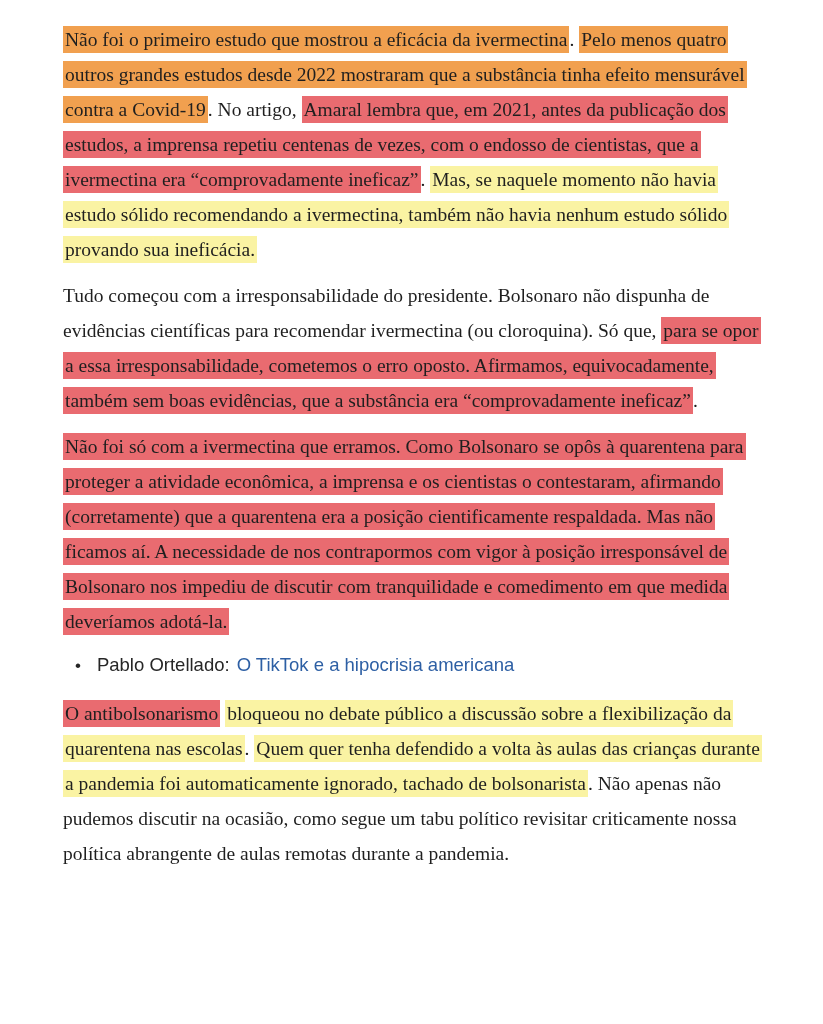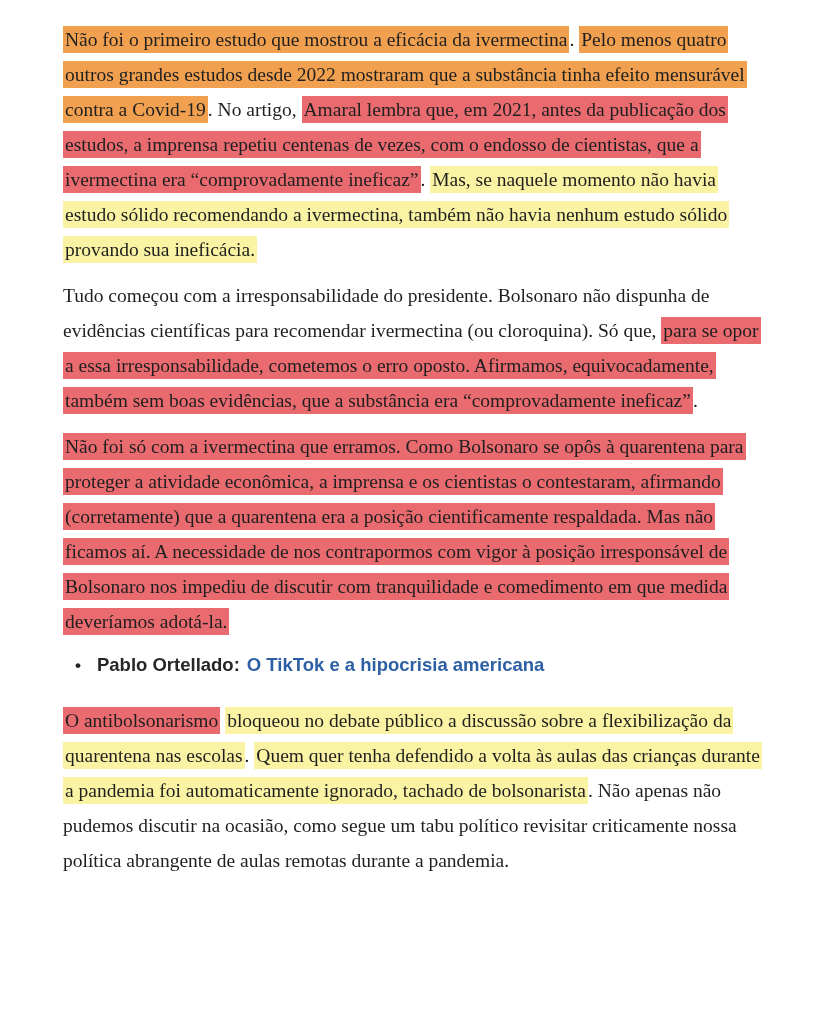--- a/index.html
+++ b/index.html
@@ -26,24 +26,24 @@
   }
   .hl {
     padding: 3px 2px;
     -webkit-box-decoration-break: clone;
     box-decoration-break: clone;
   }
   .hl-orange { background: var(--highlight-orange, #F1A04F); }
   .hl-pink   { background: var(--highlight-pink, #E96B70); }
   .hl-yellow { background: var(--highlight-yellow, #FAF3A3); }
   .related {
-    margin: 2px 0 22px 12px;
+    margin: 2px 0 15px 12px;
     font-family: "Liberation Sans", "DejaVu Sans", sans-serif;
     font-size: 18.5px;
-    font-weight: bold;
+    font-weight: normal;
     line-height: 30px;
     color: #262626;
   }
   .related .bullet {
     display: inline-block;
     margin-right: 16px;
     font-size: 17px;
     color: #262626;
   }
   .related .author {

